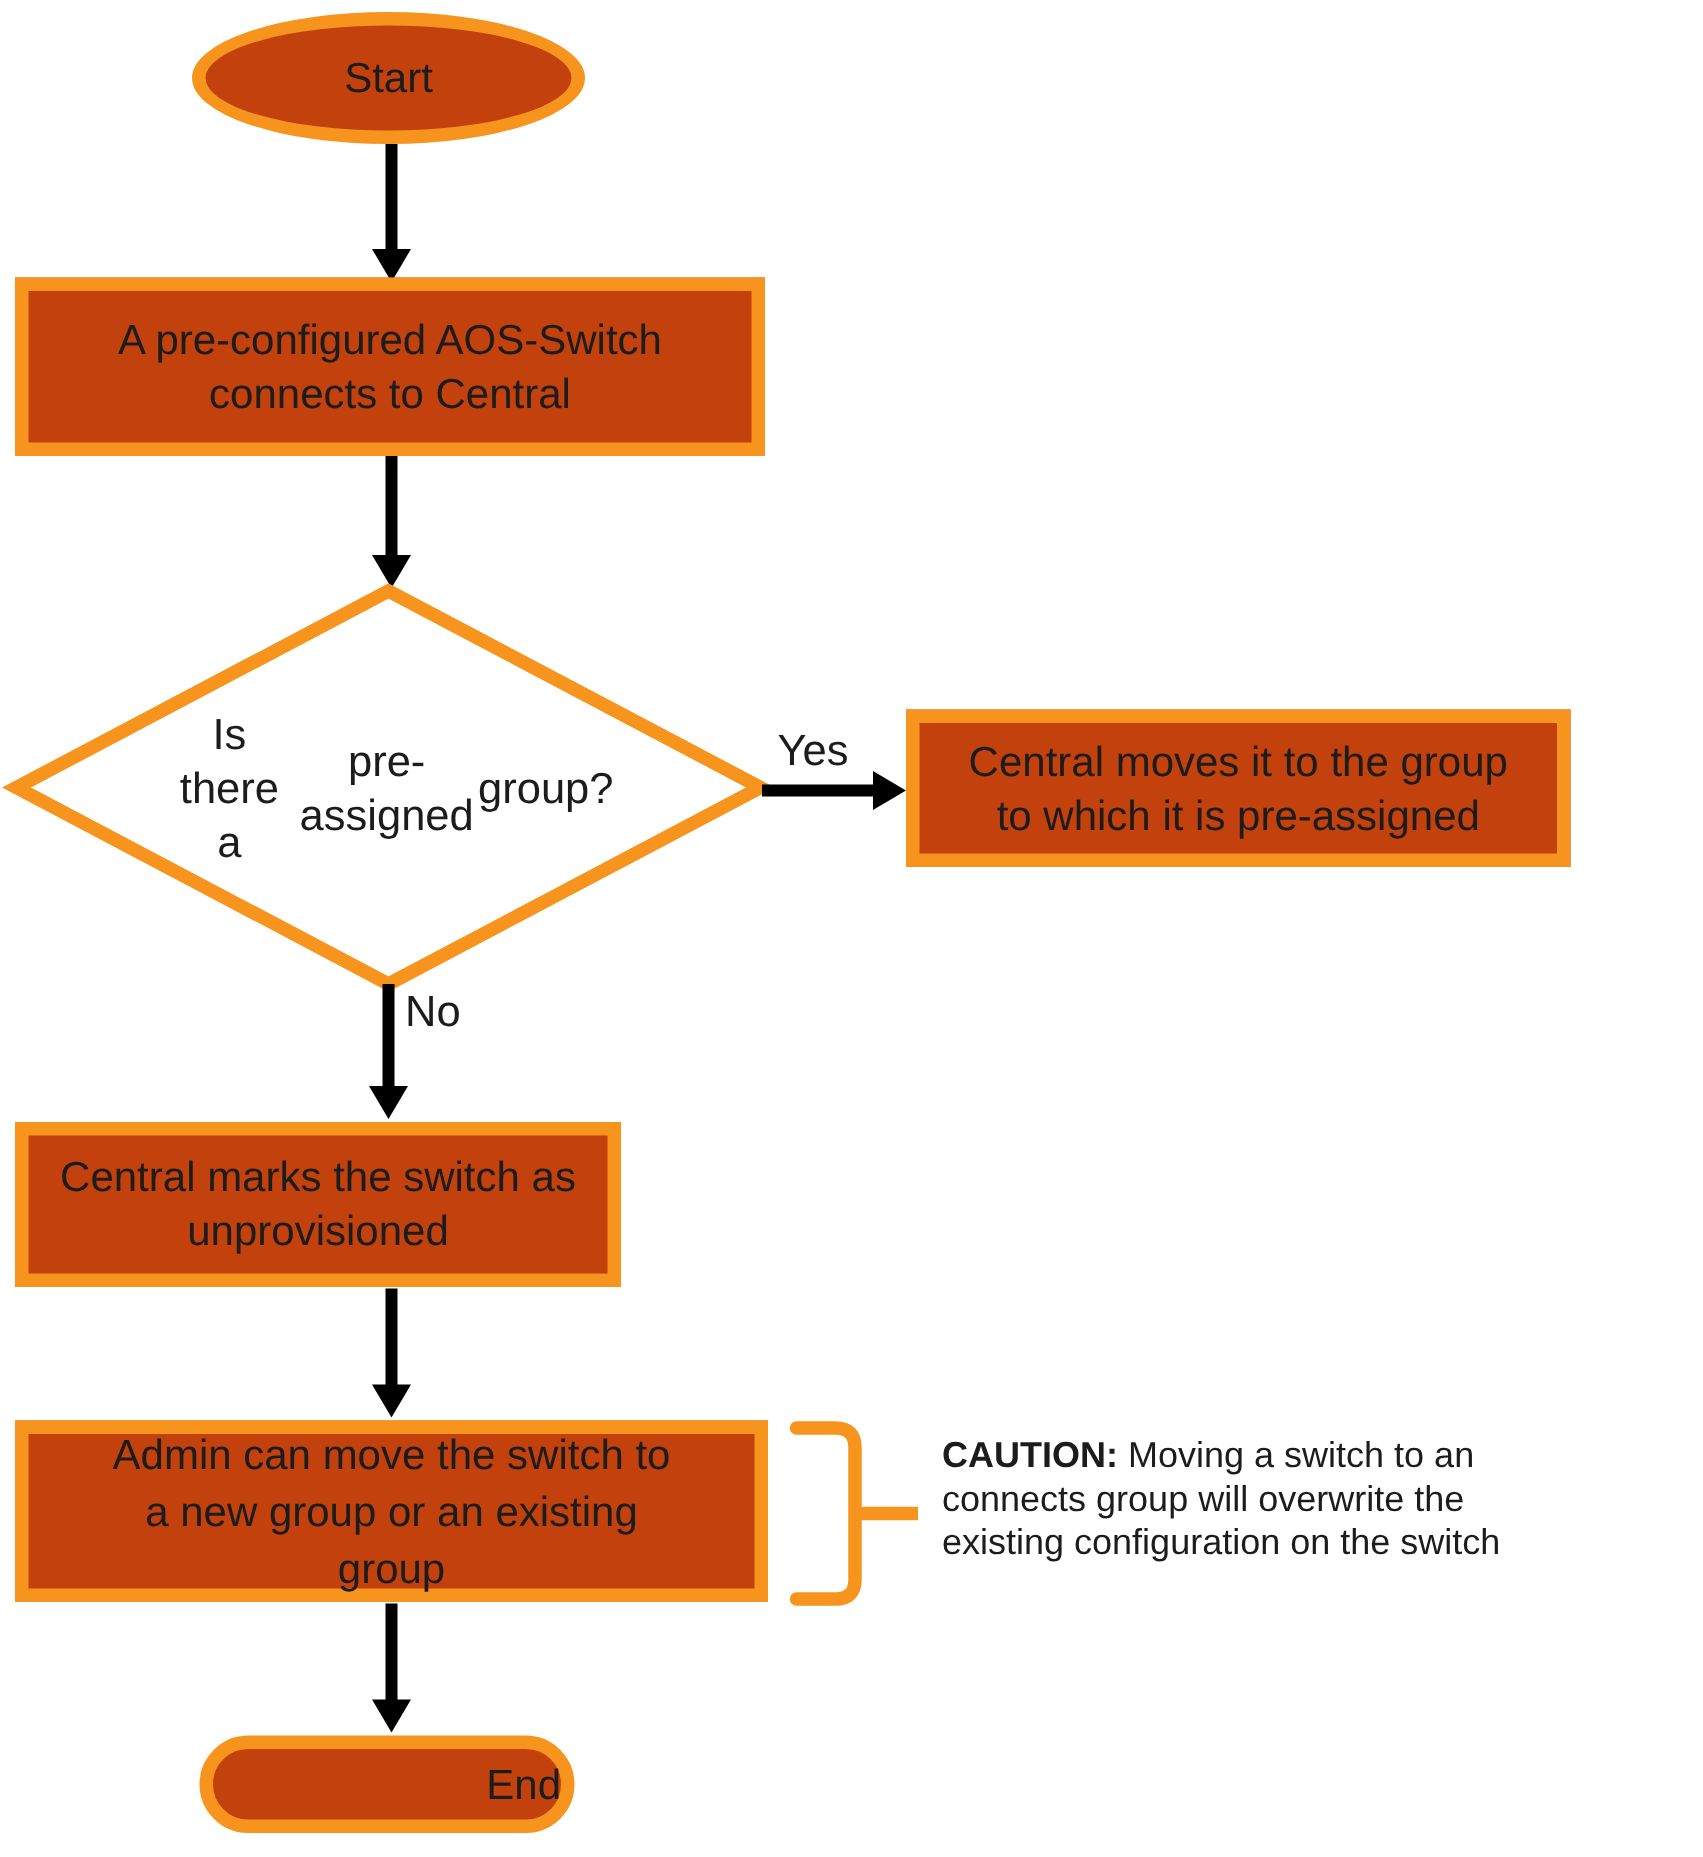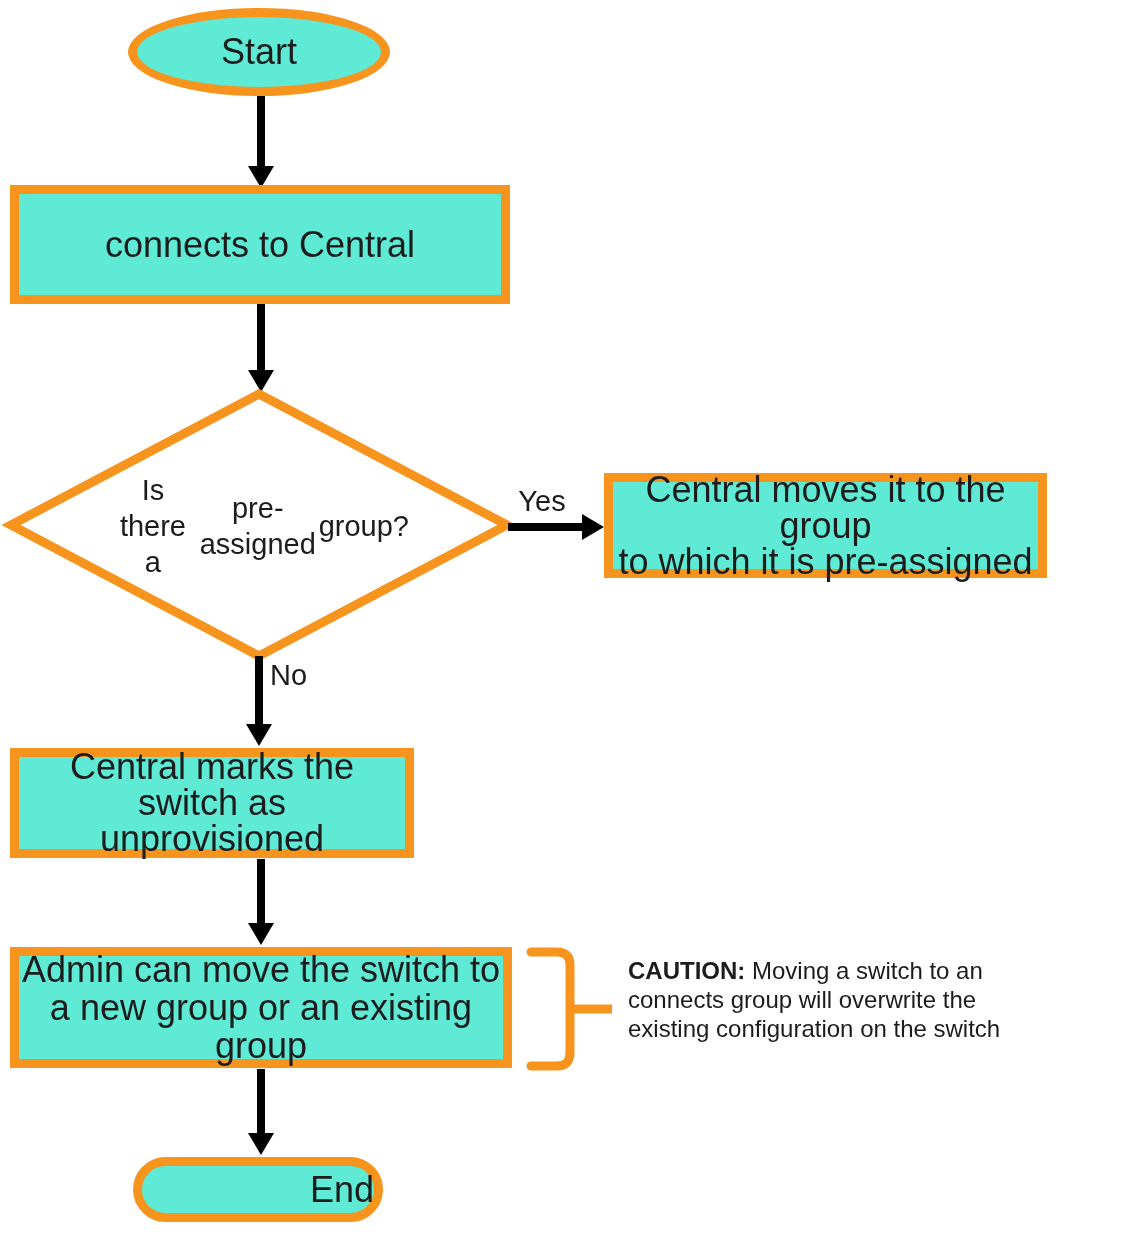--- a/index.html
+++ b/index.html
@@ -18,24 +18,24 @@
     width: 1135px; height: 1238px;
   }
   .node {
     position: absolute;
     box-sizing: border-box;
     display: flex;
     flex-direction: column;
     justify-content: center;
     align-items: center;
     text-align: center;
-    font-size: 36px;
+    font-size: 28px;
     line-height: 36px;
     color: #1c1c1c;
-    background: #5eead4;
+    background: #c2410c;
   }
   .rect-node   { border: 9px solid #F7941E; }
   .oval-node   { border: 9px solid #F7941E; border-radius: 50%; }
   .pill-node   { border: 9px solid #F7941E; border-radius: 40px; }
   .plain-label {
     position: absolute;
     font-size: 29px;
     line-height: 34px;
     color: #1c1c1c;
     background: transparent;
@@ -106,20 +106,21 @@
       <path d="M531,952 L557,952 Q570,952 570,965 L570,1053 Q570,1066 557,1066 L531,1066" fill="none" stroke-width="9" stroke-linecap="round" stroke="#F7941E"></path>
       <line x1="573" y1="1009" x2="612" y2="1009" stroke-width="9" stroke-linecap="butt" stroke="#F7941E"></line>
     </g>
   </svg>
 
   <div class="node oval-node" style="left:128px; top:8px; width:262px; height:88px;">
     <div>Start</div>
   </div>
 
   <div class="node rect-node" style="left:10px; top:185px; width:500px; height:119px;">
+    <div>A pre-configured AOS-Switch</div>
     <div>connects to Central</div>
   </div>
 
   <div class="diamond-text" style="left:109px; top:472px; width:300px;">
     <div>Is there a</div>
     <div>pre-assigned</div>
     <div>group?</div>
   </div>
 
   <div class="plain-label" style="left:510px; top:484px; width:64px;">Yes</div>

